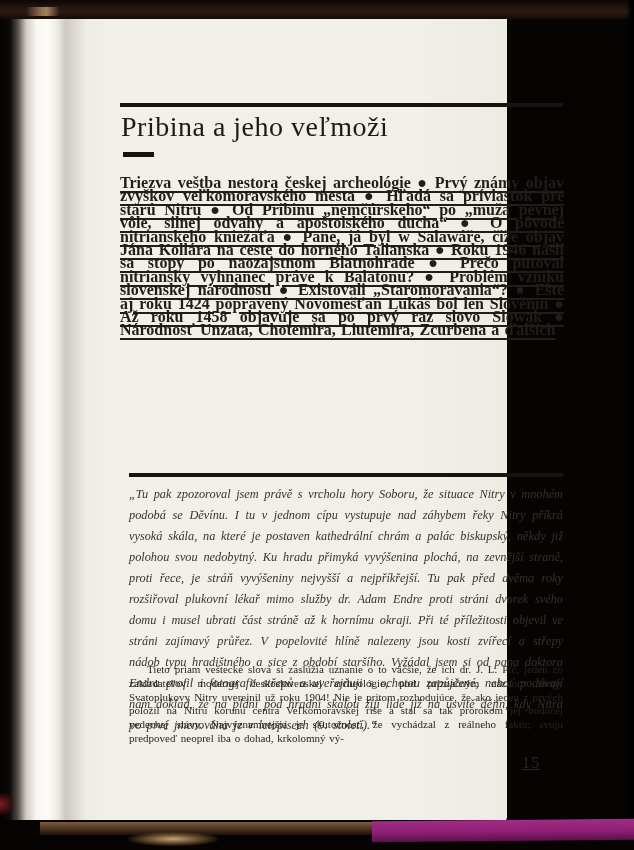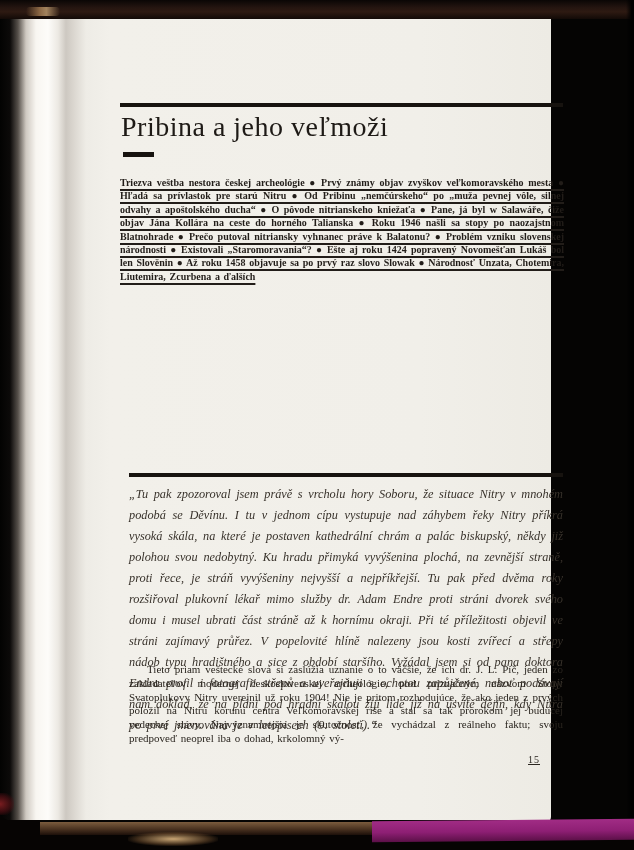--- a/index.html
+++ b/index.html
@@ -45,51 +45,50 @@
   }
   
   .page{
     position:absolute;left:0;top:17px;width:507px;height:806px;
     background:linear-gradient(90deg,
       #030302 0px,#0c0a09 10px,#57514b 18px,#cfc9c1 26px,
       #f8f6f1 36px,#fdfcf9 48px,#ece9e3 58px,#cdc8c1 66px,
       #dbd7d0 74px,#eeece6 86px,#f2f0ea 110px,#f1efe9 420px,#edebe4 100%);
     border-bottom-left-radius:26px 10px;
     border-bottom-right-radius:6px;
-    padding-left:44px;
   }
   
   .rule{position:absolute;background:#17130f;}
   .rule-top{left:120px;top:86px;width:443px;height:4px;}
   .rule-under-title{left:123px;top:135px;width:31px;height:5px;}
   .rule-mid{left:129px;top:456px;width:434px;height:4px;}
   .chapter-title{
     position:absolute;left:121px;top:94px;width:460px;
     font-size:28px;letter-spacing:.5px;color:#1e1a16;
   }
   .summary{
     position:absolute;left:120px;top:159px;width:444px;
-    font-size:10px;font-weight:bold;line-height:13.4px;
+    font-size:16px;font-weight:bold;line-height:13.4px;
     color:#221d19;text-align:justify;
     text-decoration:underline;text-decoration-thickness:1.6px;text-underline-offset:2.6px;
     word-spacing:1.2px;
   }
   .quote{
     position:absolute;left:129px;top:467px;width:434px;
     font-size:12.3px;font-style:italic;line-height:21px;
     color:#38322b;text-align:justify;word-spacing:2.4px;
   }
   .body-par{
     position:absolute;left:129px;top:646px;width:434px;
     font-size:11px;line-height:13.8px;
     color:#2a251f;text-align:justify;text-indent:18px;word-spacing:1px;
   }
   .page-number{
     position:absolute;left:472px;top:737px;width:68px;
-    font-size:10px;color:#2a251f;text-align:right;letter-spacing:1px;text-decoration:underline;
+    font-size:16px;color:#2a251f;text-align:right;letter-spacing:1px;text-decoration:underline;
   }
 </style>
 </head>
 <body>
 
 <div class="stage">
 
   <div class="page">
     <div class="rule rule-top"></div>
     <h1 class="chapter-title" style="margin:0;font-weight:normal;">Pribina a jeho veľmoži</h1>

